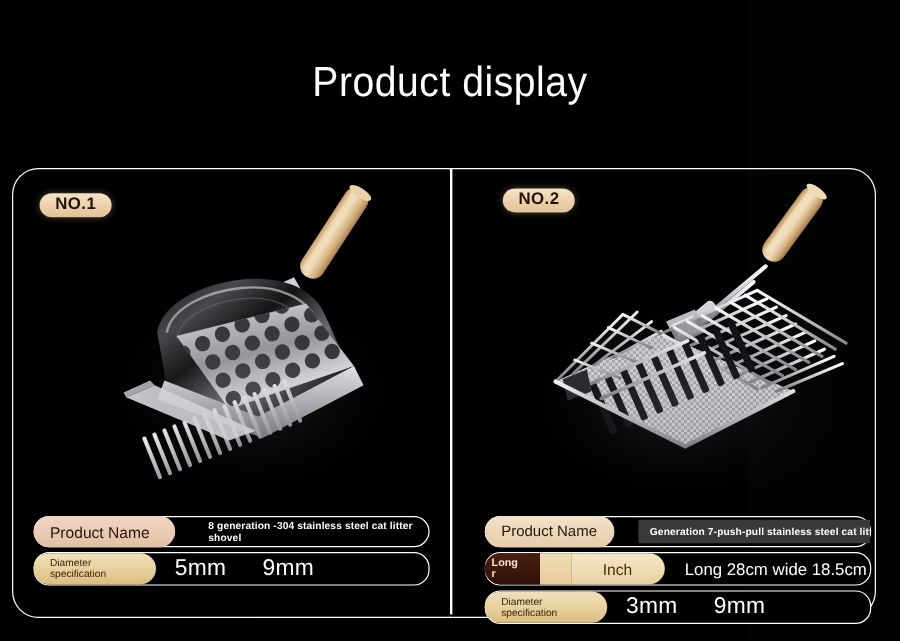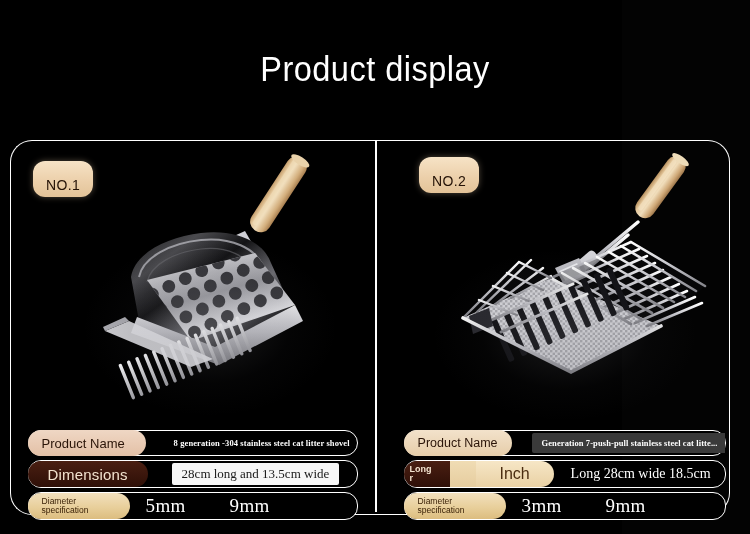--- a/index.html
+++ b/index.html
@@ -29,23 +29,23 @@
   .panel-left{left:10px;width:366px;border-right:none;border-radius:22px 0 0 22px;}
   .panel-right{left:374px;width:356px;border-left:none;border-radius:0 22px 22px 0;}
   .divider{
     position:absolute;left:375px;top:140px;width:1.5px;height:372px;
     background:#ffffff;
   }
 
   
   .no-badge{
     position:absolute;
-    padding:17px 13px 4px;border-radius:12px;
+    padding:1px 13px 4px;border-radius:12px;
     background:linear-gradient(180deg,#f6e3c6 0%,#ecd0ab 55%,#e3c398 100%);
-    color:#241206;font-size:14px;font-weight:400;letter-spacing:.4px;
+    color:#241206;font-size:14px;font-weight:700;letter-spacing:.4px;
     line-height:15px;
     box-shadow:0 0 6px rgba(236,208,171,.35);
     font-family:"Liberation Sans","DejaVu Sans",sans-serif;
   }
   .no-badge.b1{left:33px;top:161px;}
   .no-badge.b2{left:419px;top:157px;}
 
   
   .product{position:absolute;}
   .glow{
@@ -98,54 +98,54 @@
     color:#2a1408;font-size:12.5px;min-width:96px;justify-content:center;
   }
   .tag-ruler{
     background:linear-gradient(180deg,#4a1f12 0%,#2e0f07 100%);
     color:#f3e3cf;font-size:9px;line-height:9.5px;min-width:46px;
     padding:0 6px;font-weight:700;border-radius:13px 0 0 13px;
   }
   .tag-ruler span{display:block;}
   .tag-inch{
     background:linear-gradient(180deg,#f6e6c6 0%,#e9d1a4 100%);
-    color:#4a2c10;font-size:16px;min-width:62px;justify-content:center;
+    color:#4a2c10;font-size:13px;min-width:62px;justify-content:center;
     border-radius:0 13px 13px 0;margin-left:0;padding:0 8px;
     height:26px;display:flex;align-items:center;position:relative;z-index:3;
   }
   .inchgap{
     width:26px;height:26px;background:linear-gradient(180deg,#f0dcb4,#e6cd9f);
     position:relative;z-index:2;
   }
 
   .val{
     flex:1;display:flex;align-items:center;
     padding-left:14px;overflow:hidden;white-space:nowrap;
-    color:#ffffff;font-size:12px;font-family:Liberation Serif, serif;
+    color:#ffffff;font-size:12px;
   }
   .val-nowrap{white-space:nowrap;}
 
   .val-name-l{
     color:#ffffff;font-size:8.5px;line-height:9.5px;font-weight:700;
     white-space:normal;display:block;padding-left:14px;padding-top:1px;
     letter-spacing:.1px;
   }
   .val-box-white{
     background:#f7f7f7;color:#1a1a1a;font-size:13px;
     padding:3px 10px 4px;border-radius:2px;margin-left:10px;
     line-height:15px;
   }
   .val-box-gray{
     background:#3a3a3a;color:#ffffff;font-size:8.5px;font-weight:700;
     padding:5px 10px;border-radius:2px;margin-left:6px;line-height:10px;
     letter-spacing:.1px;
   }
   .val-big{
     color:#ffffff;font-size:19px;line-height:20px;letter-spacing:.3px;
-    display:flex;gap:44px;padding-left:16px;text-align:center;
+    display:flex;gap:30px;padding-left:16px;text-align:center;
   }
   .val-plain{color:#ffffff;font-size:14px;padding-left:17px;}
 </style>
 </head>
 <body>
 
 <div class="stage">
 
   <div class="title">Product display</div>
 
@@ -394,26 +394,20 @@
 
   <div class="spec-col left">
 
     <div class="spec-row">
       <div class="tag tag-name-l">Product Name</div>
       <div class="val">
         <span class="val-name-l">8 generation -304 stainless steel cat litter shovel</span>
       </div>
     </div>
 
-    <div class="spec-row tall">
-      <div class="tag tag-dim">Dimensions</div>
-      <div class="val">
-        <span class="val-box-white">28cm long and 13.5cm wide</span>
-      </div>
-    </div>
 
     <div class="spec-row tall">
       <div class="tag tag-diam">
         <div>
           <span>Diameter</span>
           <span>specification</span>
         </div>
       </div>
       <div class="val val-big">
         <span>5mm</span>

